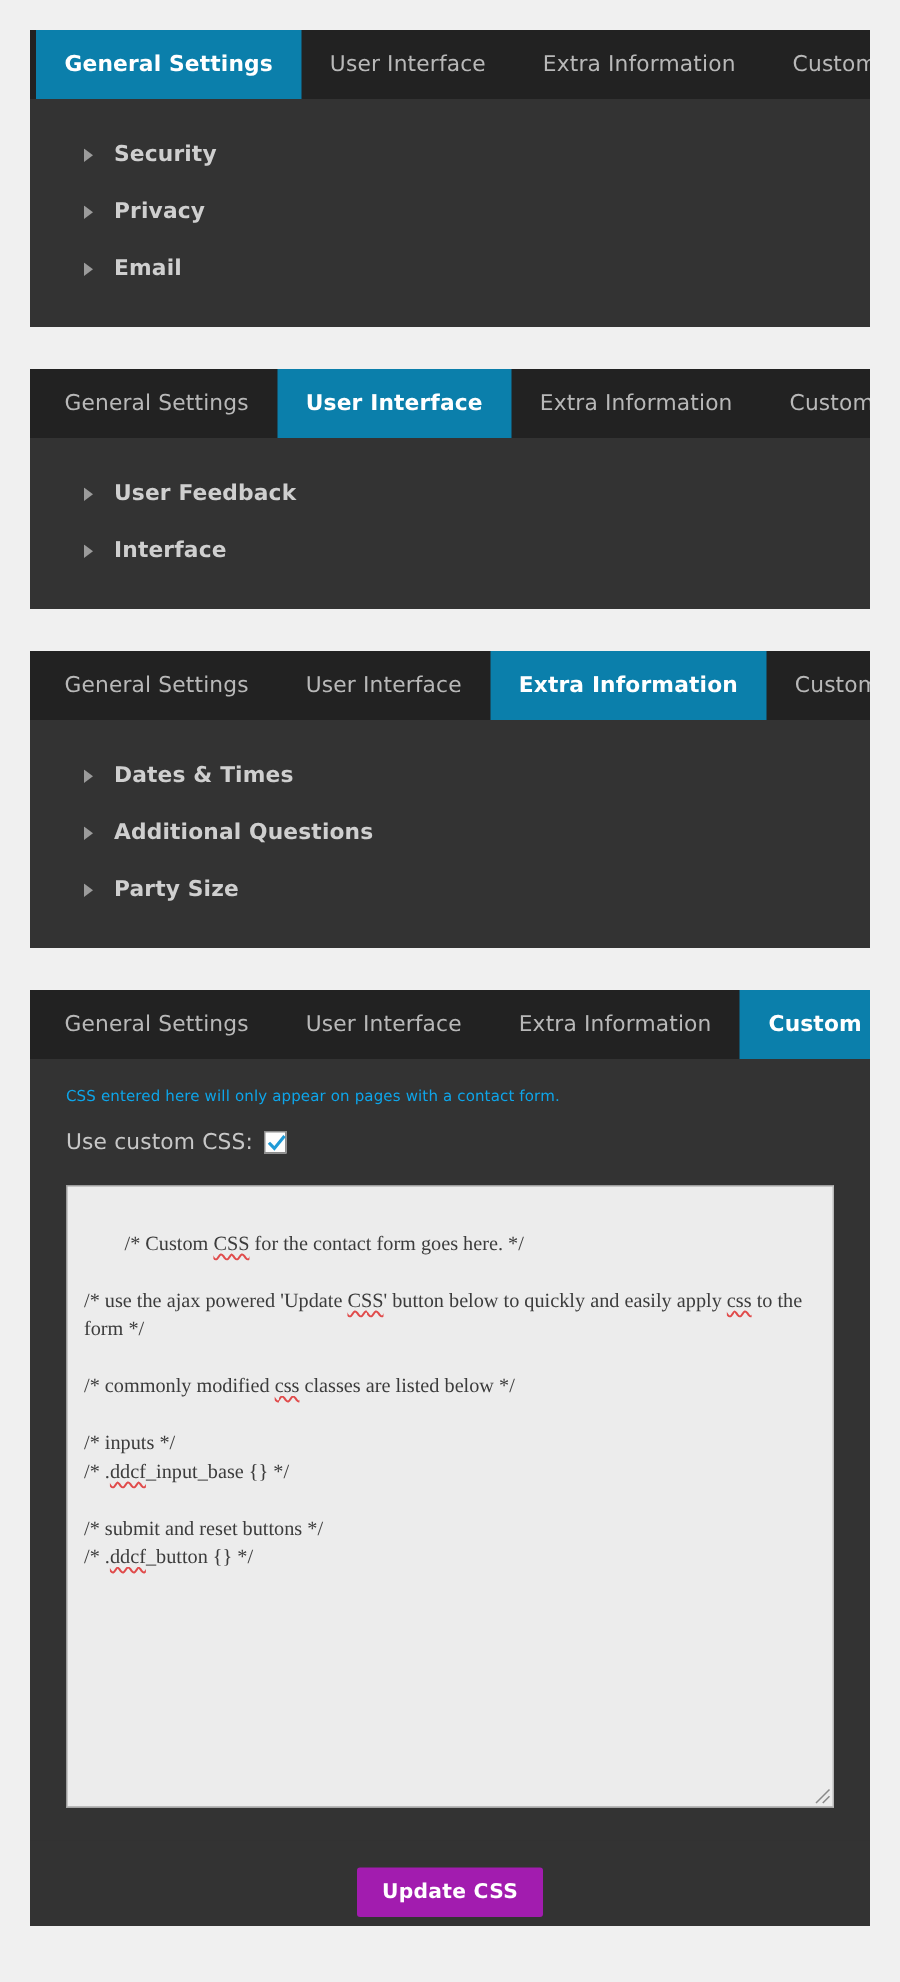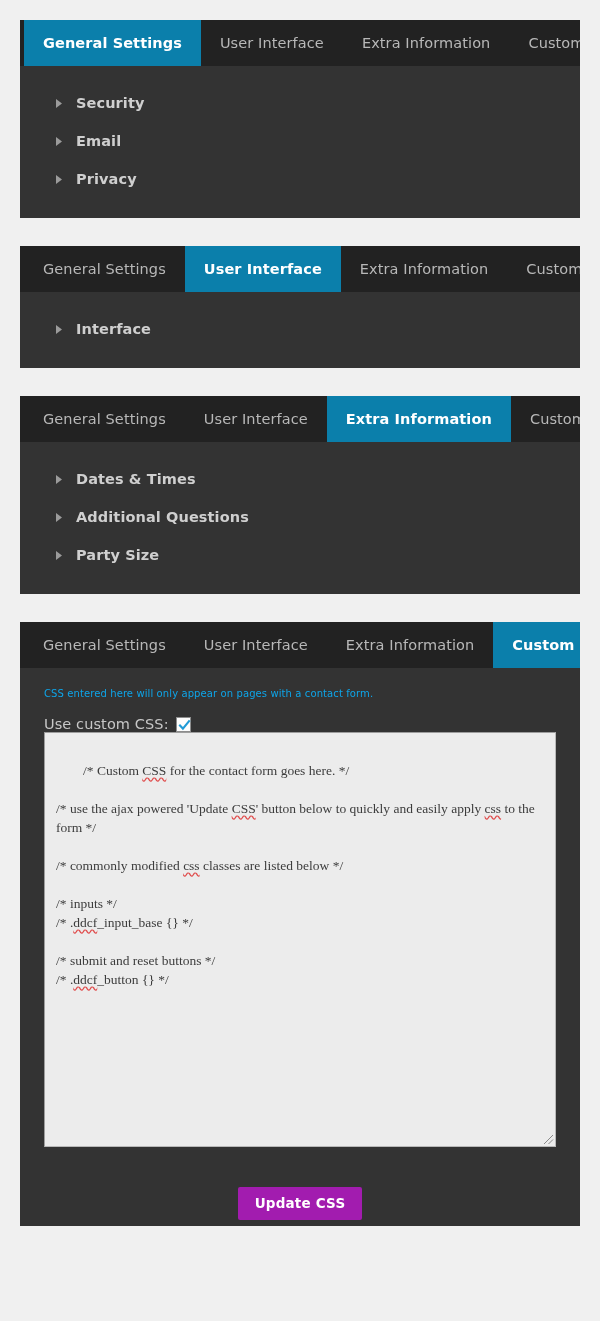--- a/index.html
+++ b/index.html
@@ -90,21 +90,21 @@
     padding: 20px 24px 22px 24px;
   }
   .css-note {
     font-size: 10px;
     color: #0ea5e9;
     margin: 0 0 17px 0;
     letter-spacing: .1px;
   }
   .css-toggle-row {
     display: flex;
-    align-items: center;
+    margin-bottom: 20px;
   }
   .css-toggle-label {
     font-size: 14.5px;
     color: #c7c7c7;
     margin-right: 7px;
     letter-spacing: .1px;
   }
   .cb {
     width: 15px; height: 15px;
     background: #fdfdfd;
@@ -194,49 +194,57 @@
             </svg>
           </span>
         <span class="acc-label">Security</span>
       </div>
       <div class="acc-item">
         <span class="acc-arrow">
             <svg width="6" height="9" viewBox="0 0 6 9">
               <polygon points="0,0 6,4.5 0,9" fill="#9b9b9b"></polygon>
             </svg>
           </span>
+        <span class="acc-label">Privacy</span>
+      </div>
+      <div class="acc-item">
+        <span class="acc-arrow">
+            <svg width="6" height="9" viewBox="0 0 6 9">
+              <polygon points="0,0 6,4.5 0,9" fill="#9b9b9b"></polygon>
+            </svg>
+          </span>
         <span class="acc-label">Email</span>
-      </div>
-      <div class="acc-item">
-        <span class="acc-arrow">
-            <svg width="6" height="9" viewBox="0 0 6 9">
-              <polygon points="0,0 6,4.5 0,9" fill="#9b9b9b"></polygon>
-            </svg>
-          </span>
-        <span class="acc-label">Privacy</span>
       </div>
     </div>
   </div>
 
   <div class="panel">
     <div class="tabstrip">
       <div class="tab">
           <span>General Settings</span>
         </div>
       <div class="tab active">
           <span>User Interface</span>
         </div>
       <div class="tab">
           <span>Extra Information</span>
         </div>
       <div class="tab">
           <span>Custom CSS</span>
         </div>
     </div>
     <div class="panel-body">
+      <div class="acc-item">
+        <span class="acc-arrow">
+            <svg width="6" height="9" viewBox="0 0 6 9">
+              <polygon points="0,0 6,4.5 0,9" fill="#9b9b9b"></polygon>
+            </svg>
+          </span>
+        <span class="acc-label">User Feedback</span>
+      </div>
       <div class="acc-item">
         <span class="acc-arrow">
             <svg width="6" height="9" viewBox="0 0 6 9">
               <polygon points="0,0 6,4.5 0,9" fill="#9b9b9b"></polygon>
             </svg>
           </span>
         <span class="acc-label">Interface</span>
       </div>
     </div>
   </div>

